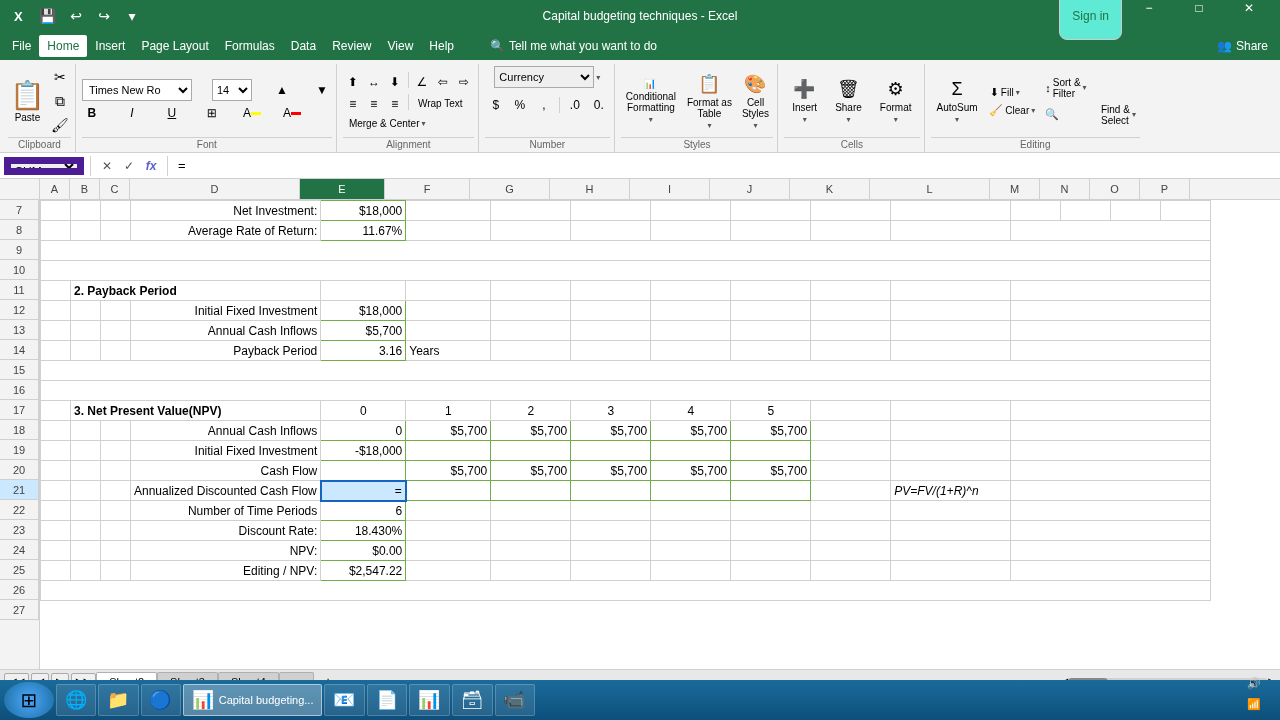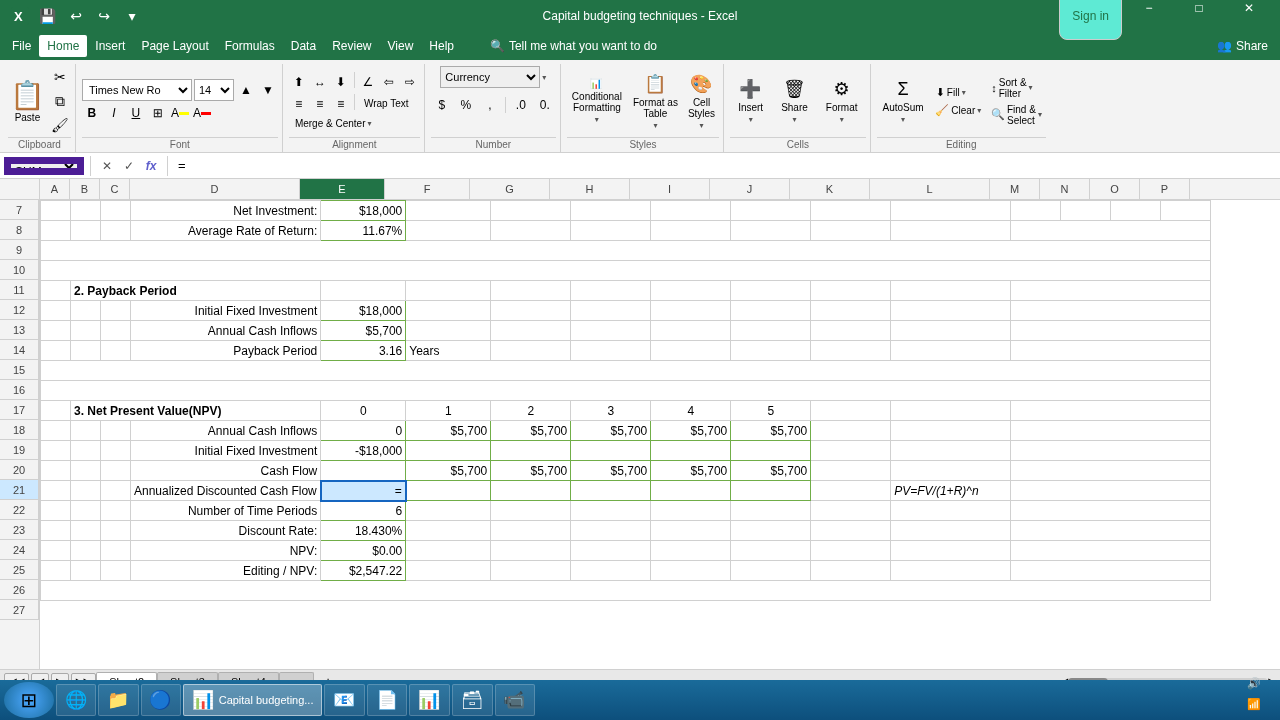--- a/index.html
+++ b/index.html
@@ -70,21 +70,21 @@
       align-items: center;
       gap: 2px;
       padding: 2px 4px;
       cursor: pointer;
       border-radius: 2px;
       font-size: 11px;
     }
 
     
     .font-controls { display: flex; flex-direction: column; gap: 2px; }
-    .font-row { display: flex; align-items: center; gap: 2px; }
+    .font-row { display: flex; align-items: center; gap: 20px; }
     select.font-select {
       font-size: 11px;
       border: 1px solid #aaa;
       background: white;
       height: 22px;
       padding: 0 2px;
     }
     .font-size-select {
       width: 40px;
       font-size: 11px;
@@ -564,21 +564,21 @@
           </div>
         </div>
         <div style="display:flex;flex-direction:column;gap:1px;justify-content:center;height:54px;">
           <div class="ribbon-btn-small">
             <span>↕</span>
             <span style="font-size:10px;">Sort &amp;<br>Filter</span>
             <span class="dropdown-arrow">▾</span>
           </div>
           <div class="ribbon-btn-small">
             <span>🔍</span>
-            <span style="font-size:10px;">Find &amp;<br>Select</span>
+            <span style="font-size:10px;margin-left:40px;">Find &amp;<br>Select</span>
             <span class="dropdown-arrow">▾</span>
           </div>
         </div>
       </div>
       <div class="group-label">Editing</div>
     </div>
   </div>
 </div>
 
 <div id="formulabar">

